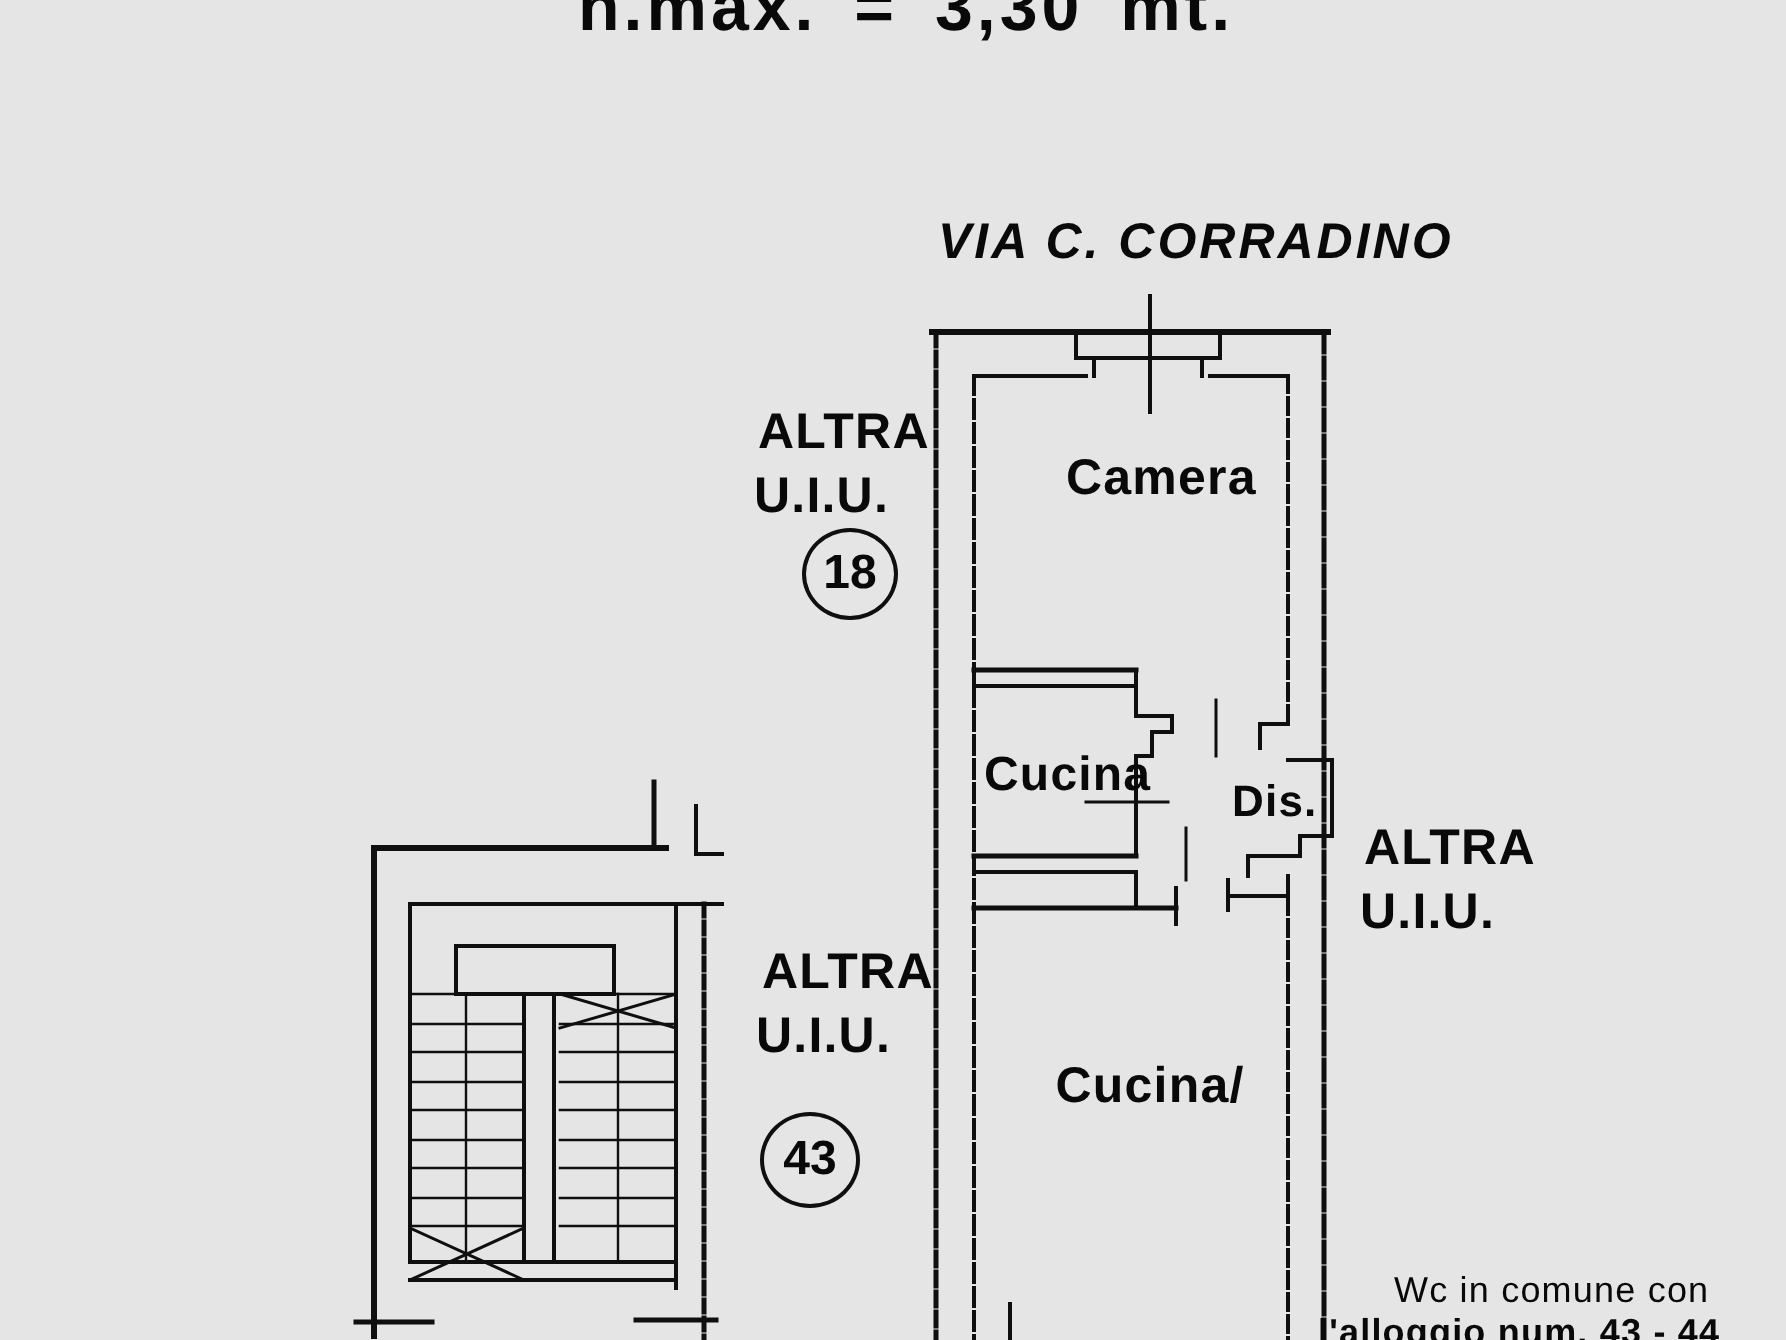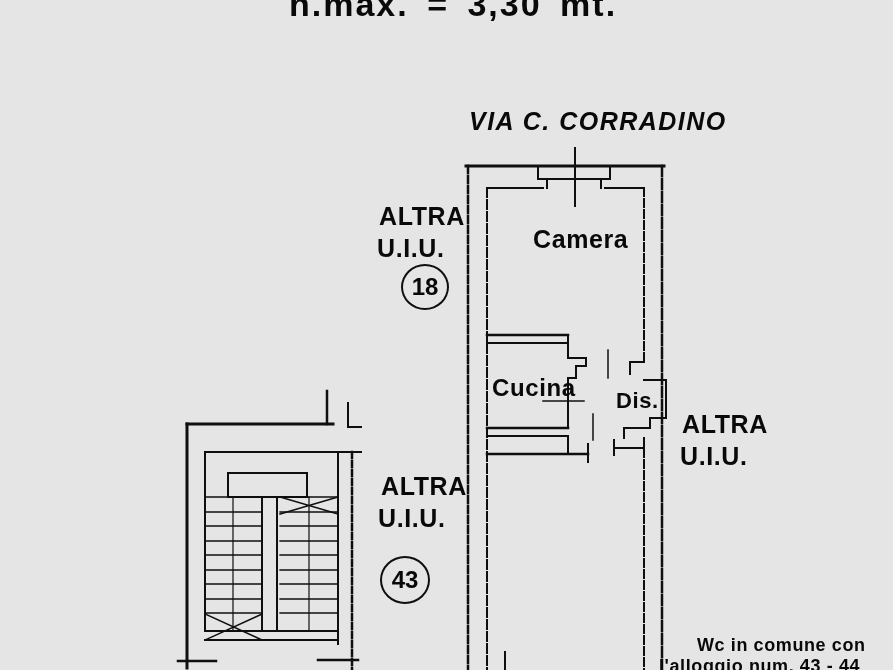--- a/index.html
+++ b/index.html
@@ -122,21 +122,22 @@
       <div class="lbl lbl2" style="left:680px;top:441px;font-size:25px;">U.I.U.</div>
     </div>
 
     <div>
       <div class="lbl lbl2" style="left:381px;top:471px;font-size:25px;">ALTRA</div>
       <div class="lbl lbl2" style="left:378px;top:503px;font-size:25px;">U.I.U.</div>
       <div class="badge" style="left:380px;top:556px;width:46px;height:44px;">43</div>
     </div>
 
     <div style="position:absolute;left:512px;top:528px;width:126px;text-align:center;">
+      <div class="lbl" style="position:static;font-size:25px;">Cucina/</div>
     </div>
 
     <div>
-      <div class="lbl" style="left:697px;top:635px;font-size:18px;font-weight:700;">Wc in comune con</div>
+      <div class="lbl" style="left:697px;top:635px;font-size:18px;font-weight:400;">Wc in comune con</div>
       <div class="lbl" style="left:659px;top:656px;font-size:18px;font-weight:700;">l'alloggio num. 43 - 44</div>
     </div>
 
   </div>
 </div>
 
 </body></html>

